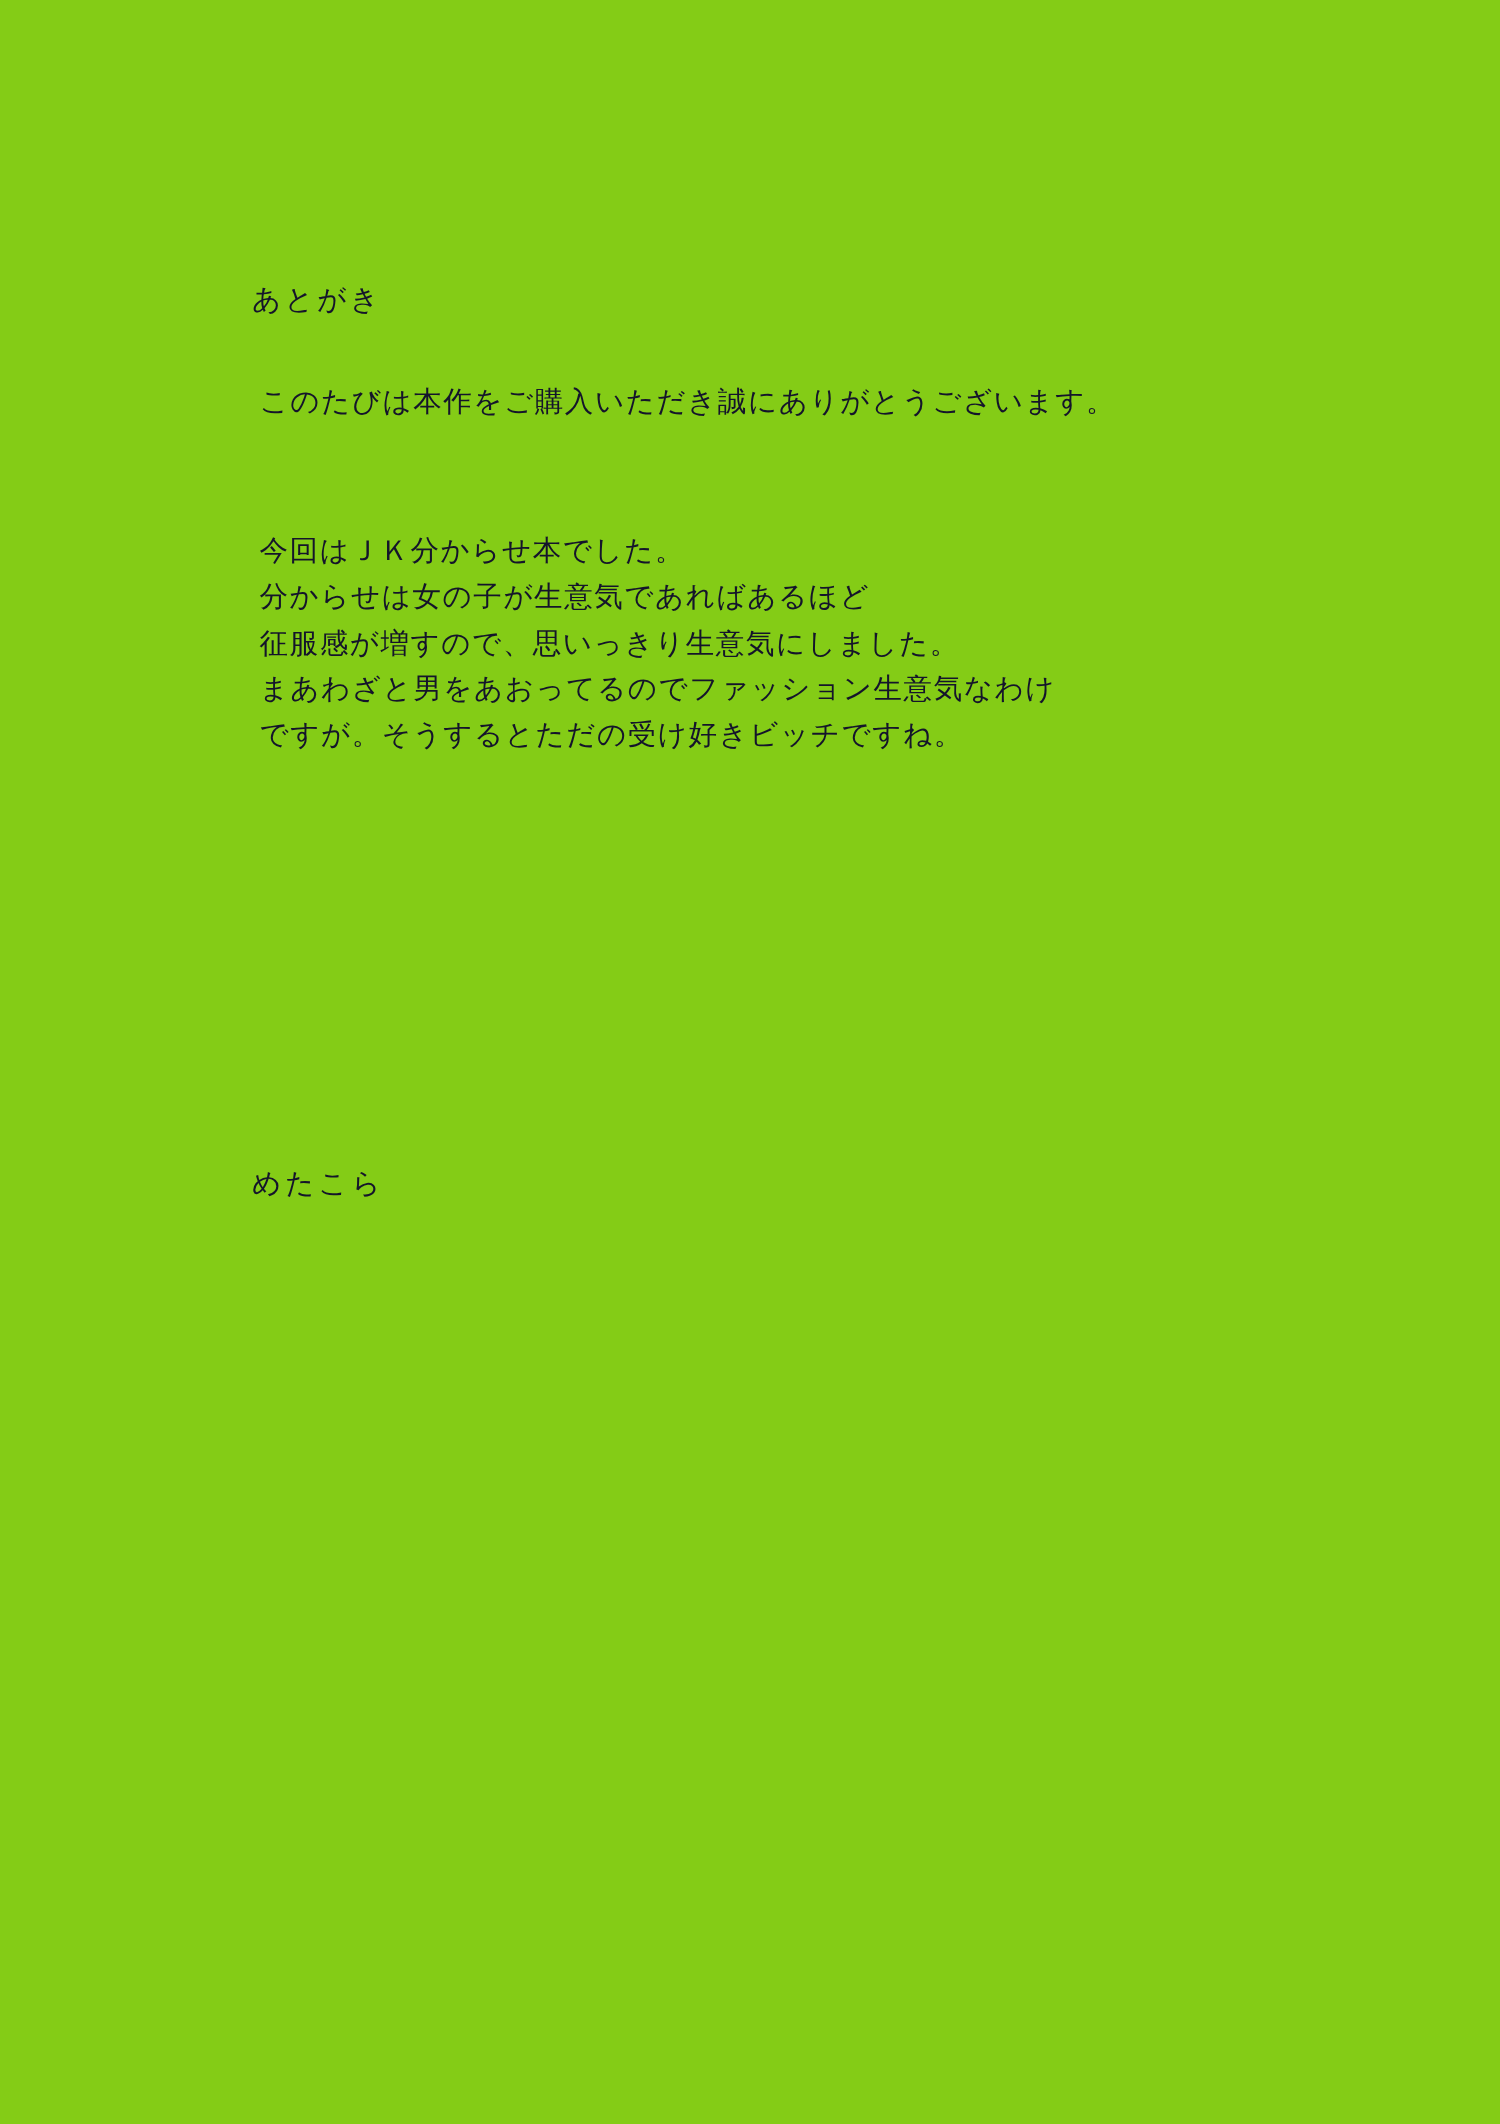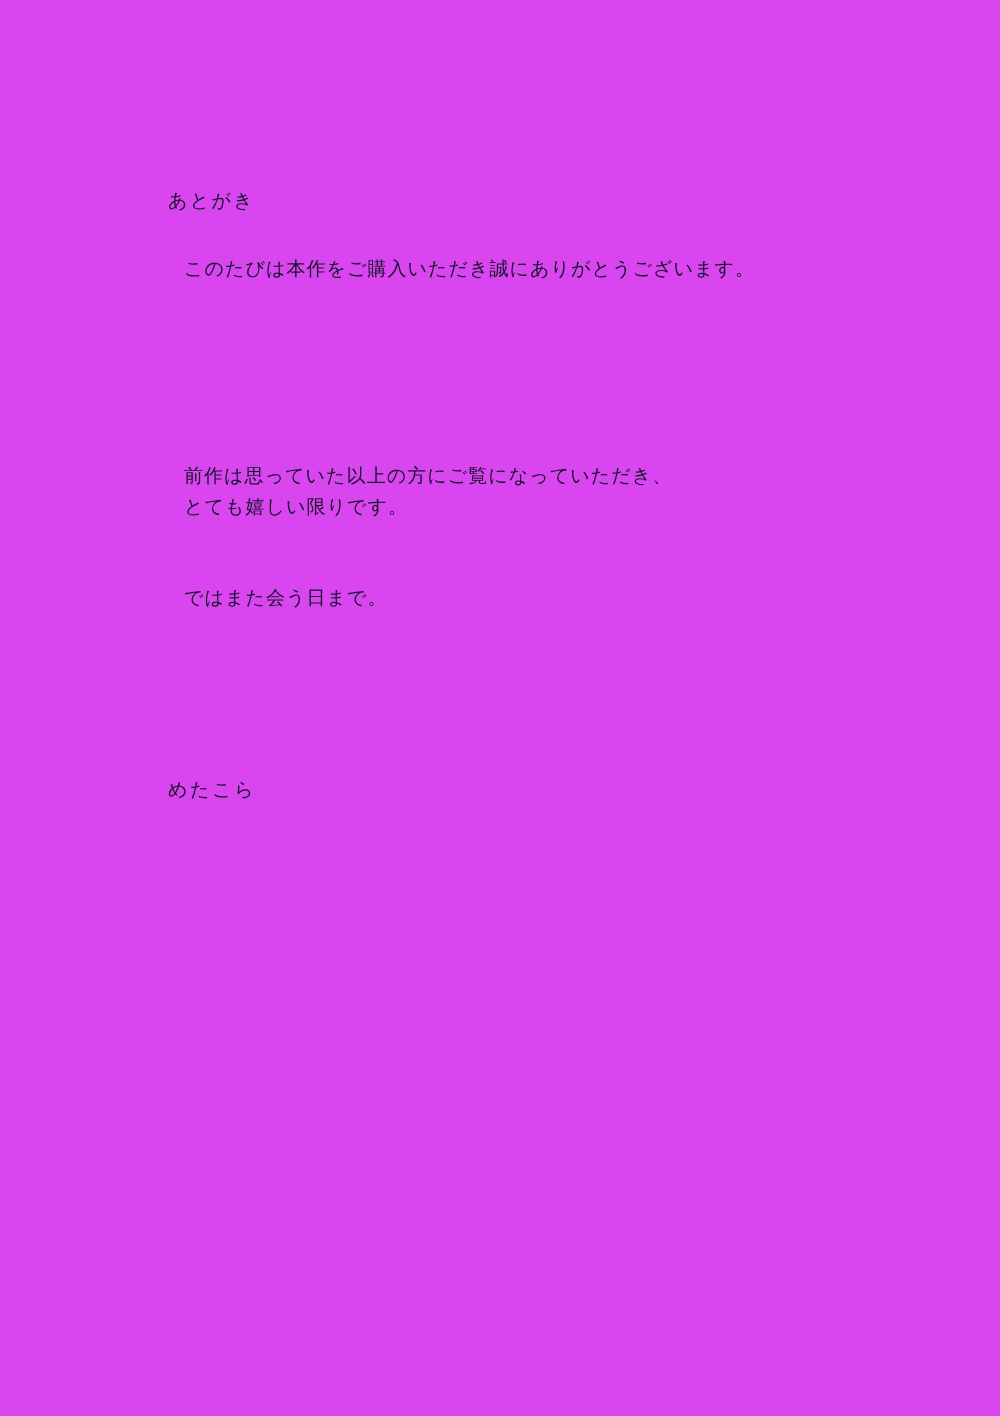--- a/index.html
+++ b/index.html
@@ -11,42 +11,42 @@
     height: 1416px;
     background: #ffffff;
     font-family: "Liberation Sans", "DejaVu Sans", sans-serif;
     color: #1a1a2e;
     overflow: hidden;
   }
   .page {
     position: relative;
     width: 1000px;
     height: 1416px;
-    background: #d946ef;
+    background: #84cc16;
   }
   .afterword {
     position: absolute;
     left: 168px;
     top: 186px;
     width: 700px;
   }
   .heading {
     font-size: 19px;
     letter-spacing: 0.12em;
     line-height: 1.6;
     color: #14142b;
     margin: 0 0 38px 0;
     font-weight: 400;
   }
   .para {
     font-size: 19px;
     letter-spacing: 0.055em;
     line-height: 1.62;
     color: #14142b;
-    margin: 16px;
+    margin: 5px;
     white-space: pre-line;
   }
   .gap-lg { height: 58px; }
   .gap-md { height: 30px; }
   .gap-sm { height: 28px; }
   .signature {
     position: absolute;
     left: 168px;
     top: 775px;
     font-size: 19px;
@@ -62,33 +62,35 @@
 <div class="page">
 
   <div class="afterword">
 
     <p class="heading">あとがき</p>
 
     <p class="para">このたびは本作をご購入いただき誠にありがとうございます。</p>
 
     <div class="gap-lg"></div>
 
+    <p class="para">今回はＪＫ分からせ本でした。
+分からせは女の子が生意気であればあるほど
+征服感が増すので、思いっきり生意気にしました。
+まあわざと男をあおってるのでファッション生意気なわけ
+ですが。そうするとただの受け好きビッチですね。</p>
 
     <div class="gap-md"></div>
 
 
     <div class="gap-sm"></div>
 
 
     <div class="gap-sm"></div>
 
-    <p class="para">前作は思っていた以上の方にご覧になっていただき、
-とても嬉しい限りです。</p>
 
     <div class="gap-sm"></div>
 
-    <p class="para">ではまた会う日まで。</p>
 
   </div>
 
   <div class="signature">めたこら</div>
 
 </div>
 
 </body></html>

